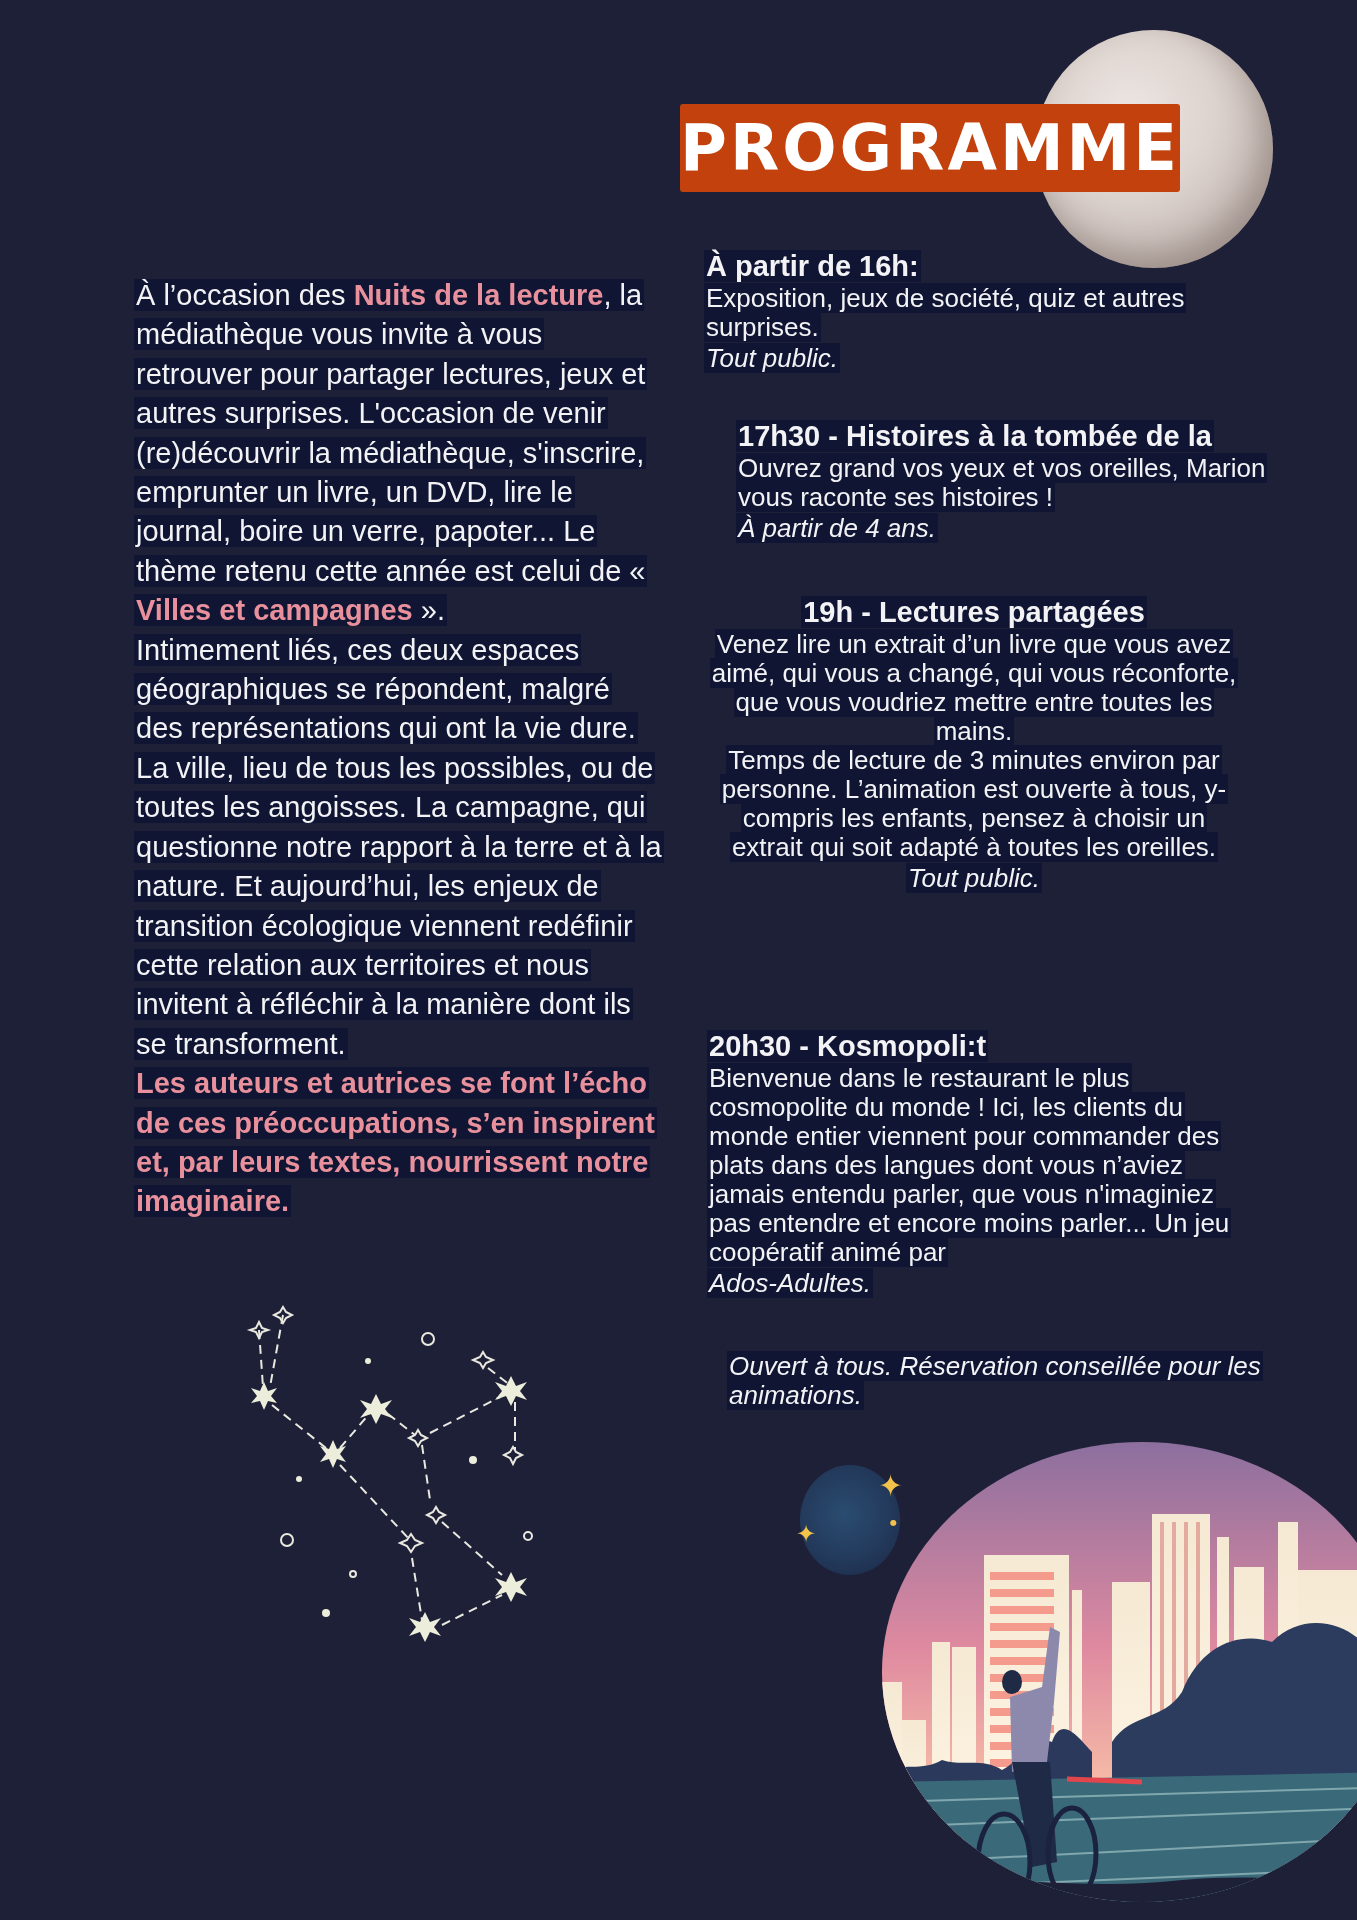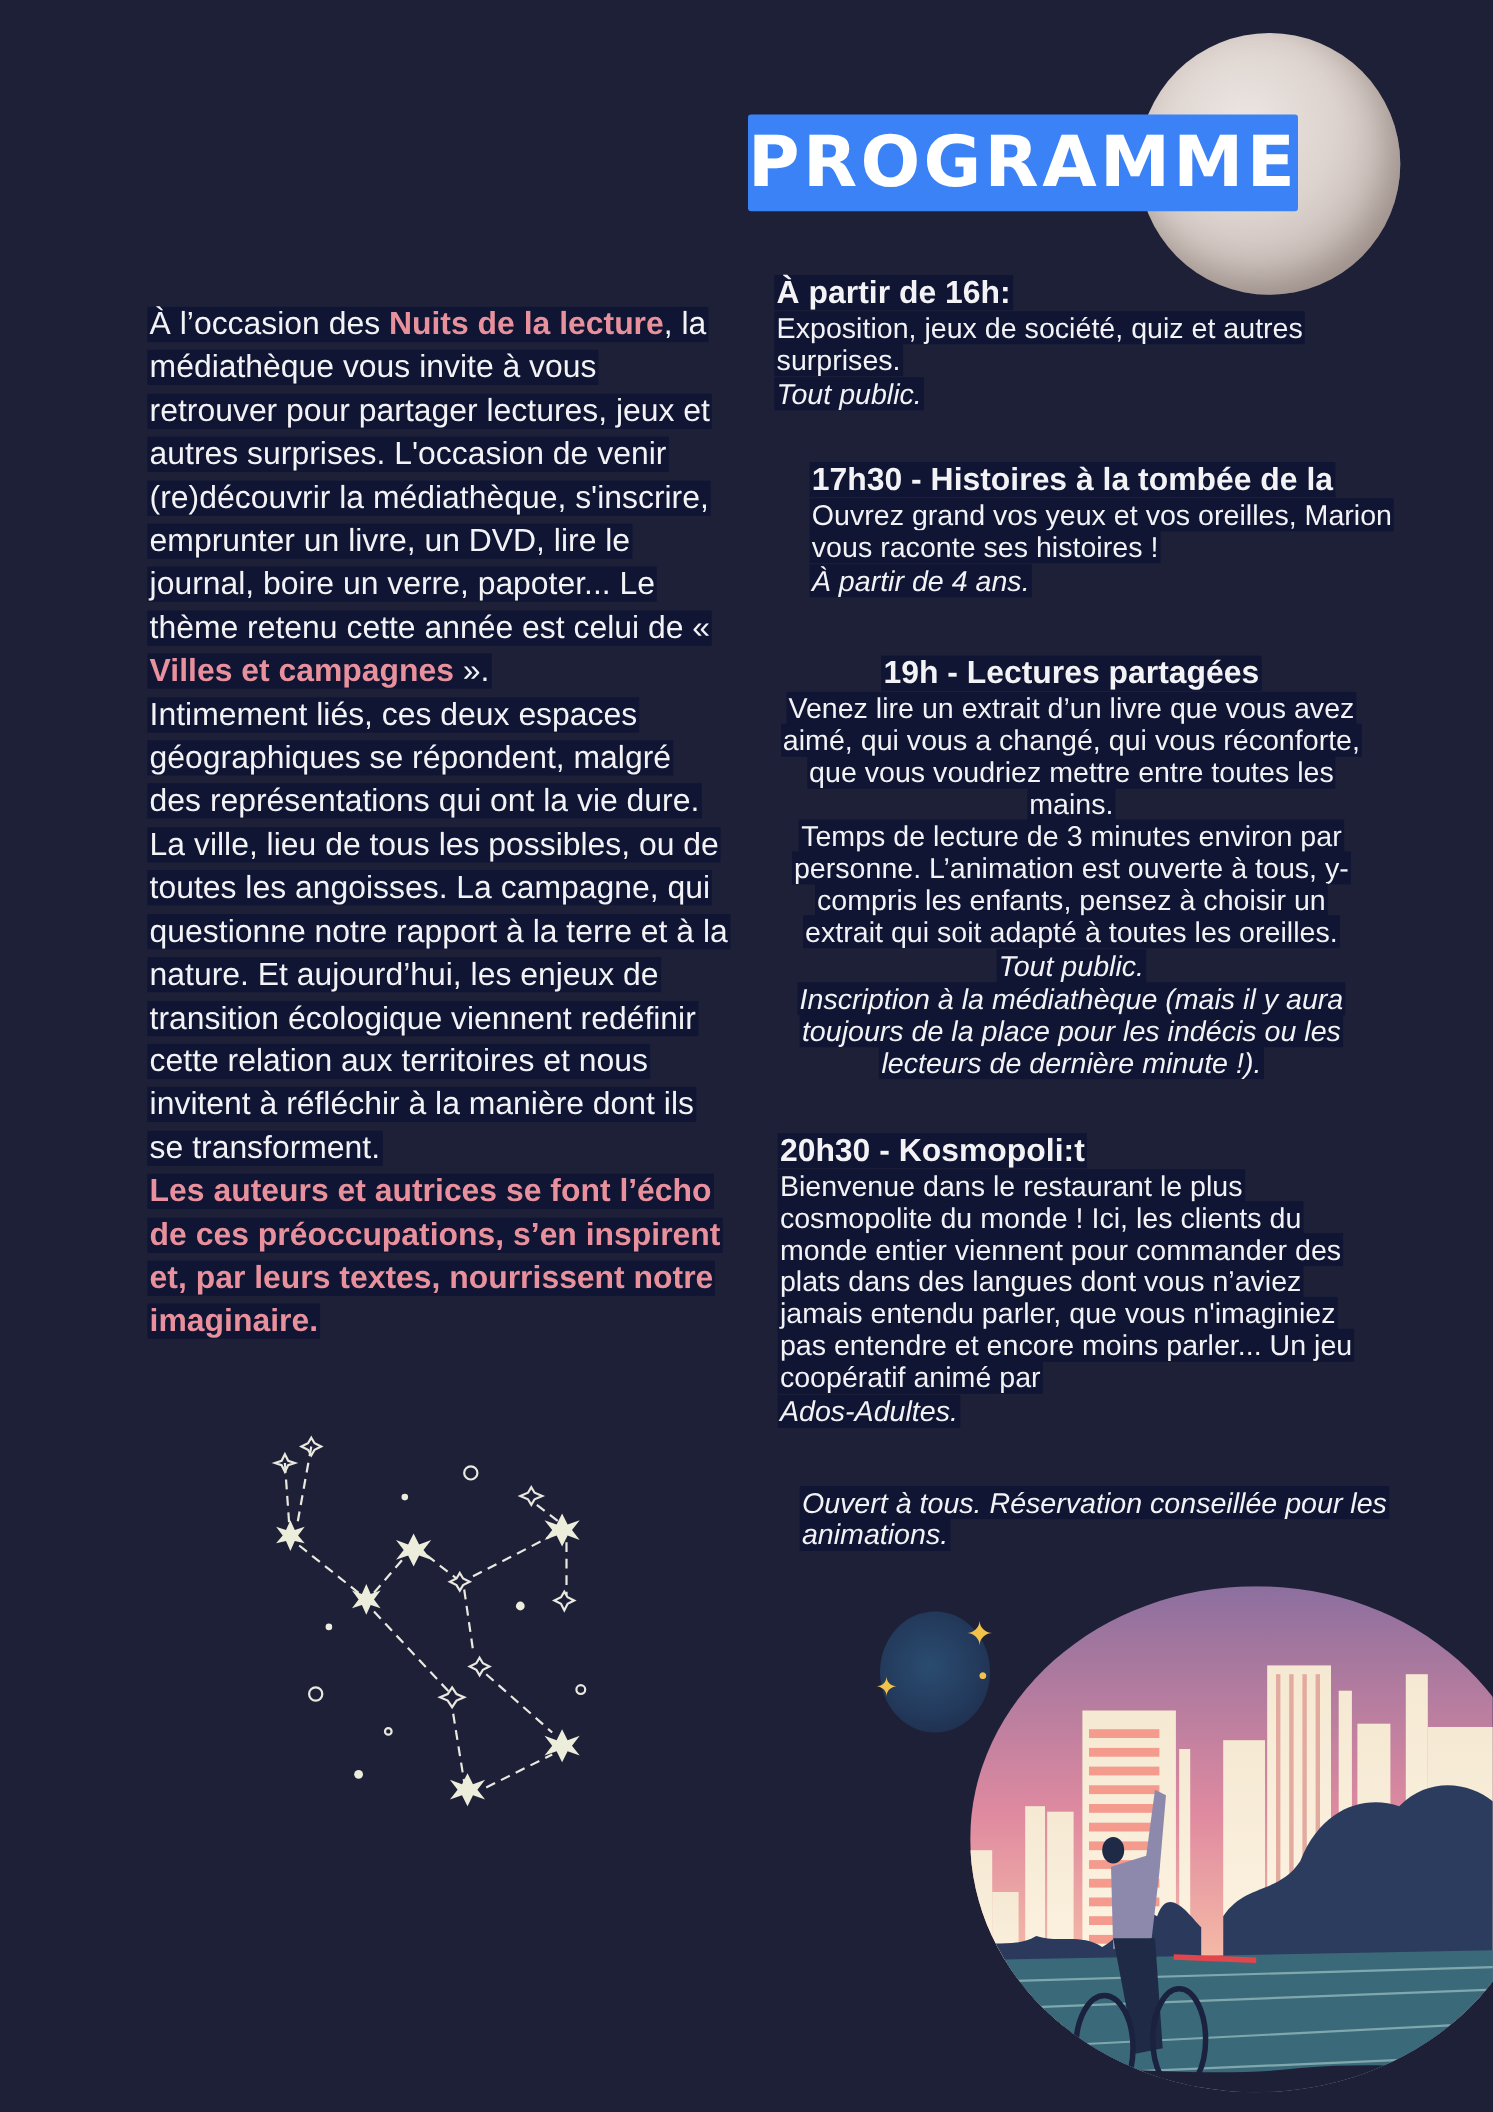--- a/index.html
+++ b/index.html
@@ -20,21 +20,21 @@
 
   
   .moon {
     position: absolute; left: 1035px; top: 30px;
     width: 238px; height: 238px; border-radius: 50%;
     background: radial-gradient(circle at 40% 35%, #ece6e3 0%, #ddd3ce 40%, #bfb3ad 75%, #a89c97 100%);
     box-shadow: inset -10px -14px 30px rgba(120,105,100,.45);
   }
   .title-box {
     position: absolute; left: 680px; top: 104px;
-    width: 500px; height: 88px; background: #3b82f6;
+    width: 500px; height: 88px; background: #c2410c;
     border-radius: 3px;
     display: flex; align-items: center; justify-content: center;
   }
   .title {
     font-family: "DejaVu Sans", sans-serif; font-weight: bold;
     font-size: 64px; letter-spacing: 3px; color: #ffffff;
   }
 
   
   .intro {
@@ -98,21 +98,20 @@
     <h3 style="white-space:nowrap;"><span class="hl">17h30 - Histoires à la tombée de la</span></h3>
     <div class="body"><span class="hl">Ouvrez grand vos yeux et vos oreilles, Marion vous raconte ses histoires !</span></div>
     <div class="note"><span class="hl">À partir de 4 ans.</span></div>
   </div>
 
   <div class="evt" style="top:346px;text-align:center;">
     <h3><span class="hl">19h - Lectures partagées</span></h3>
     <div class="body"><span class="hl">Venez lire un extrait d’un livre que vous avez aimé, qui vous a changé, qui vous réconforte, que vous voudriez mettre entre toutes les mains.</span></div>
     <div class="body"><span class="hl">Temps de lecture de 3 minutes environ par personne. L’animation est ouverte à tous, y-compris les enfants, pensez à choisir un extrait qui soit adapté à toutes les oreilles.</span></div>
     <div class="note"><span class="hl">Tout public.</span></div>
-    <div class="note2"><span class="hl">Inscription à la médiathèque (mais il y aura toujours de la place pour les indécis ou les lecteurs de dernière minute !).</span></div>
   </div>
 
   <div class="evt" style="top:780px; left:3px;">
     <h3><span class="hl">20h30 - Kosmopoli:t</span></h3>
     <div class="body"><span class="hl">Bienvenue dans le restaurant le plus cosmopolite du monde ! Ici, les clients du monde entier viennent pour commander des plats dans des langues dont vous n’aviez jamais entendu parler, que vous n'imaginiez pas entendre et encore moins parler... Un jeu coopératif animé par</span></div>
     <div class="note"><span class="hl">Ados-Adultes.</span></div>
   </div>
 
   <div class="evt" style="top:1104px; left:3px;margin-left:20px;">
     <div class="note2"><span class="hl">Ouvert à tous. Réservation conseillée pour les animations.</span></div>

